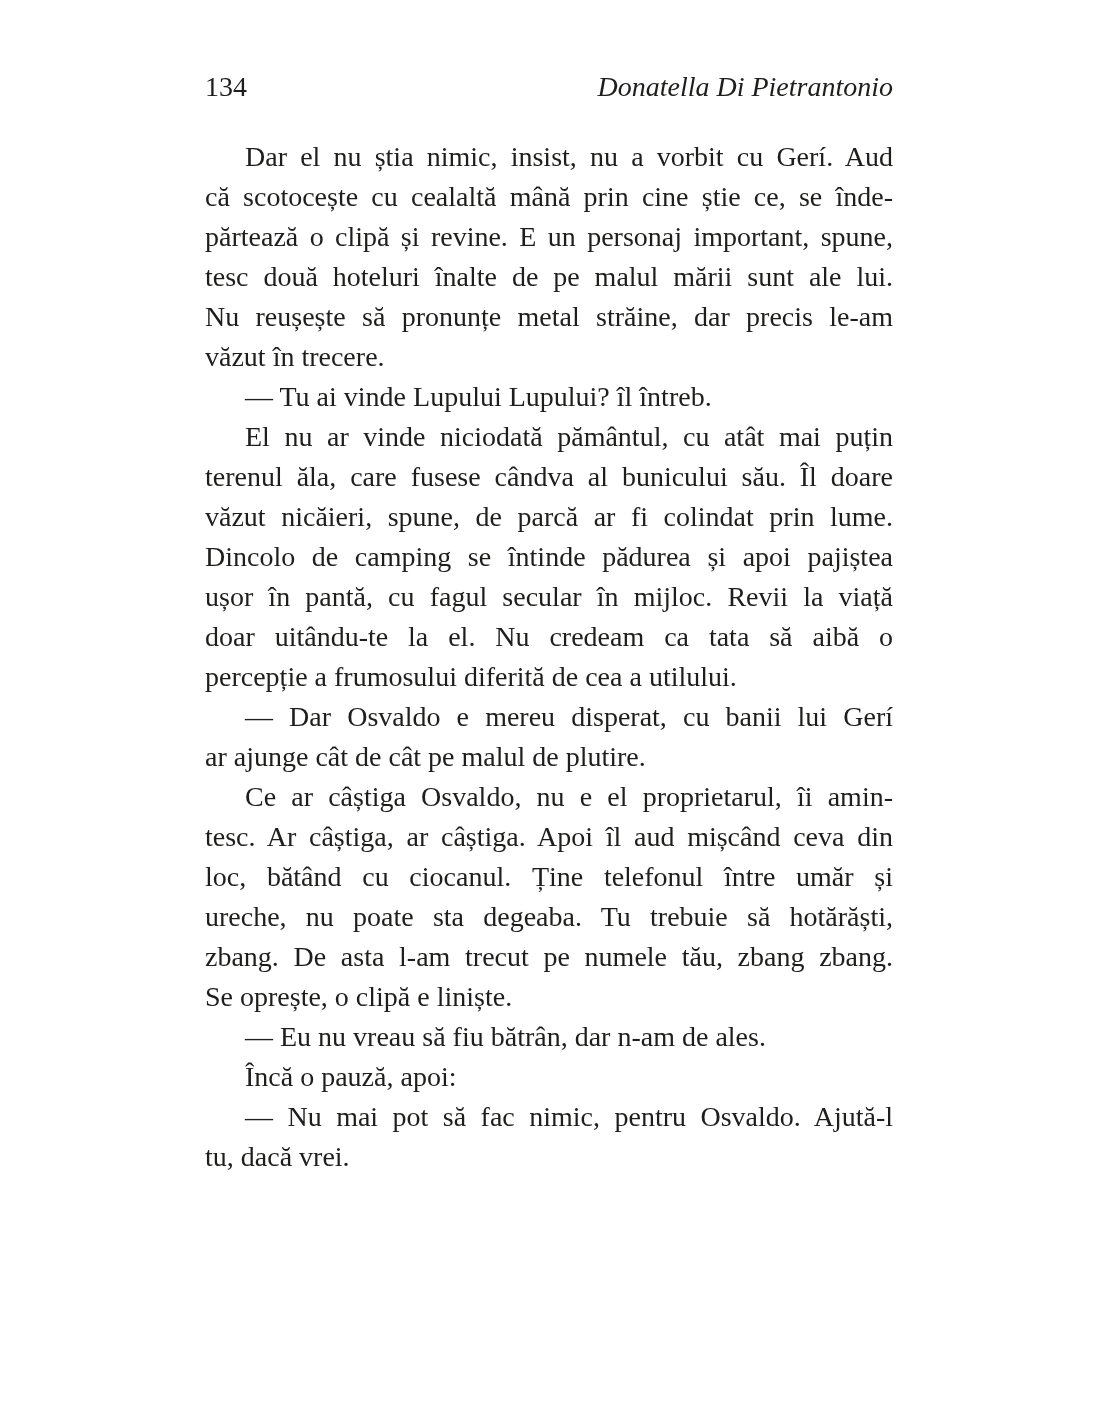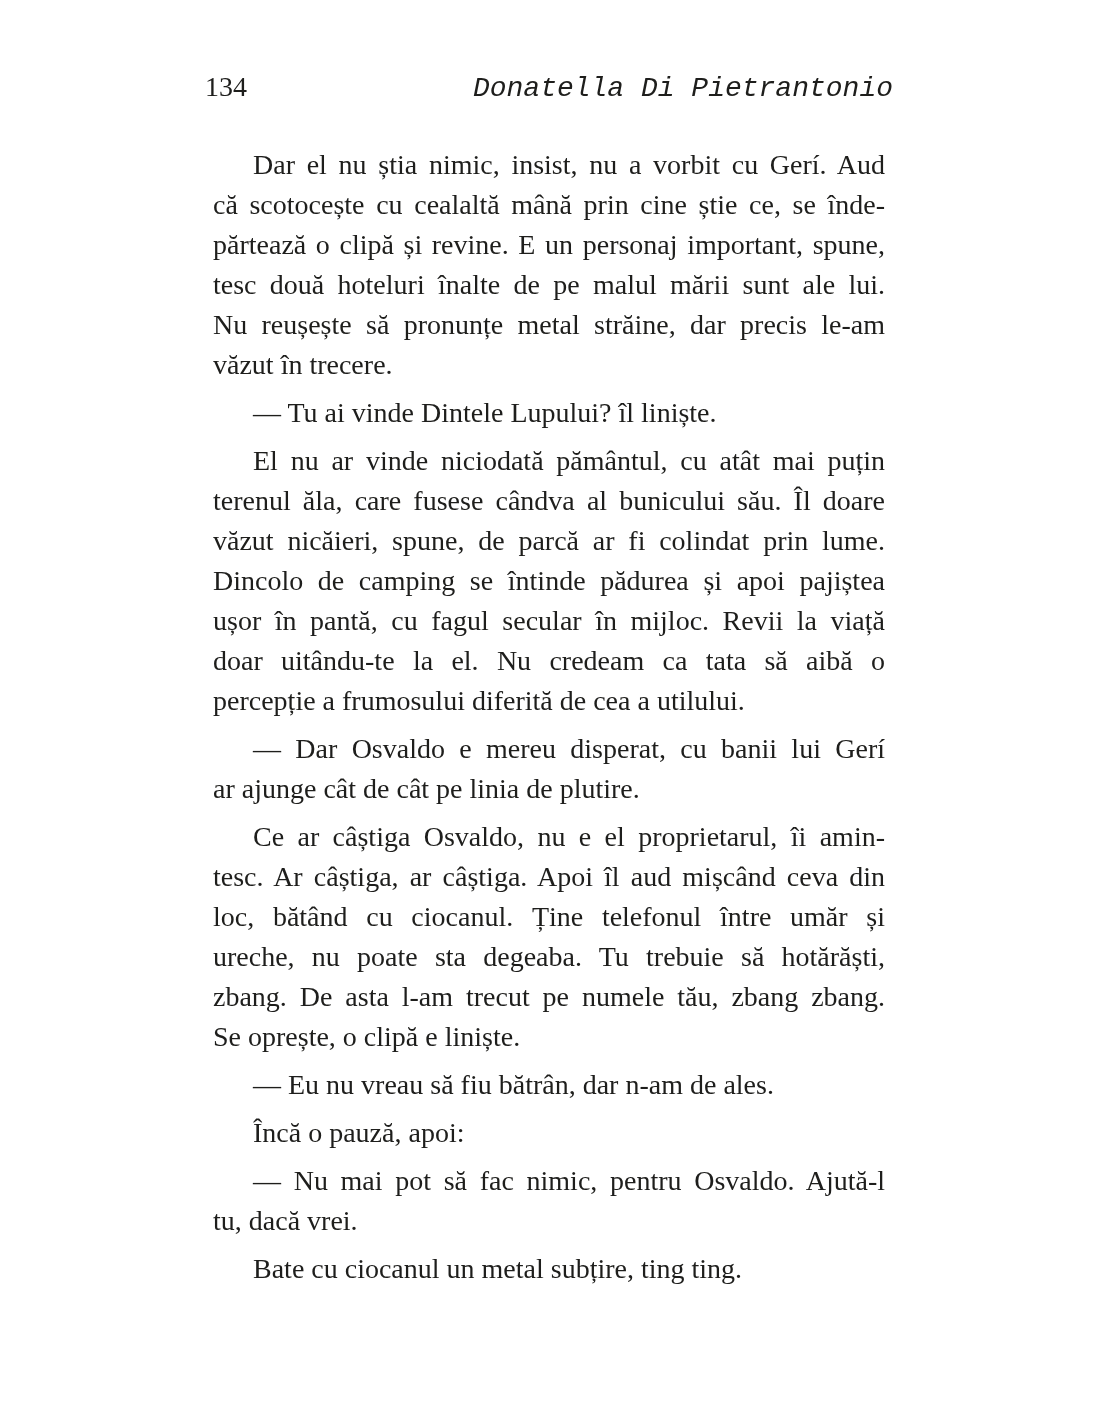--- a/index.html
+++ b/index.html
@@ -22,32 +22,31 @@
     top: 70px;
     width: 688px;
     display: flex;
     justify-content: space-between;
     align-items: baseline;
     font-size: 28px;
     line-height: 34px;
   }
   .running-header .author {
     font-style: italic;
-    font-family: Liberation Mono, monospace;
   }
   .page-body {
     position: absolute;
     left: 205px;
     top: 137px;
     width: 688px;
     font-size: 28px;
     line-height: 40px;
   }
   .paragraph {
-    margin: 8px;
+    margin: 0;
   }
   .line {
     text-align: justify;
     text-align-last: justify;
   }
   .line.first {
     text-indent: 40px;
   }
   .line.last {
     text-align-last: left;
@@ -64,50 +63,47 @@
   <div class="page-body">
       <div class="paragraph">
         <div class="line first">Dar el nu știa nimic, insist, nu a vorbit cu Gerí. Aud</div>
         <div class="line">că scotocește cu cealaltă mână prin cine știe ce, se înde-</div>
         <div class="line">părtează o clipă și revine. E un personaj important, spune,</div>
         <div class="line">tesc două hoteluri înalte de pe malul mării sunt ale lui.</div>
         <div class="line">Nu reușește să pronunțe metal străine, dar precis le-am</div>
         <div class="line last">văzut în trecere.</div>
       </div>
       <div class="paragraph">
-        <div class="line first last">— Tu ai vinde Dintele Lupului? îl liniște.</div>
+        <div class="line first last">— Tu ai vinde Lupului Lupului? îl întreb.</div>
       </div>
       <div class="paragraph">
         <div class="line first">El nu ar vinde niciodată pământul, cu atât mai puțin</div>
         <div class="line">terenul ăla, care fusese cândva al bunicului său. Îl doare</div>
         <div class="line">văzut nicăieri, spune, de parcă ar fi colindat prin lume.</div>
         <div class="line">Dincolo de camping se întinde pădurea și apoi pajiștea</div>
         <div class="line">ușor în pantă, cu fagul secular în mijloc. Revii la viață</div>
         <div class="line">doar uitându-te la el. Nu credeam ca tata să aibă o</div>
         <div class="line last">percepție a frumosului diferită de cea a utilului.</div>
       </div>
       <div class="paragraph">
         <div class="line first">— Dar Osvaldo e mereu disperat, cu banii lui Gerí</div>
-        <div class="line last">ar ajunge cât de cât pe linia de plutire.</div>
+        <div class="line last">ar ajunge cât de cât pe malul de plutire.</div>
       </div>
       <div class="paragraph">
         <div class="line first">Ce ar câștiga Osvaldo, nu e el proprietarul, îi amin-</div>
         <div class="line">tesc. Ar câștiga, ar câștiga. Apoi îl aud mișcând ceva din</div>
         <div class="line">loc, bătând cu ciocanul. Ține telefonul între umăr și</div>
         <div class="line">ureche, nu poate sta degeaba. Tu trebuie să hotărăști,</div>
         <div class="line">zbang. De asta l-am trecut pe numele tău, zbang zbang.</div>
         <div class="line last">Se oprește, o clipă e liniște.</div>
       </div>
       <div class="paragraph">
         <div class="line first last">— Eu nu vreau să fiu bătrân, dar n-am de ales.</div>
       </div>
       <div class="paragraph">
         <div class="line first last">Încă o pauză, apoi:</div>
       </div>
       <div class="paragraph">
         <div class="line first">— Nu mai pot să fac nimic, pentru Osvaldo. Ajută-l</div>
         <div class="line last">tu, dacă vrei.</div>
       </div>
-      <div class="paragraph">
-        <div class="line first last">Bate cu ciocanul un metal subțire, ting ting.</div>
-      </div>
     </div>
 </div>
 
 </body></html>

